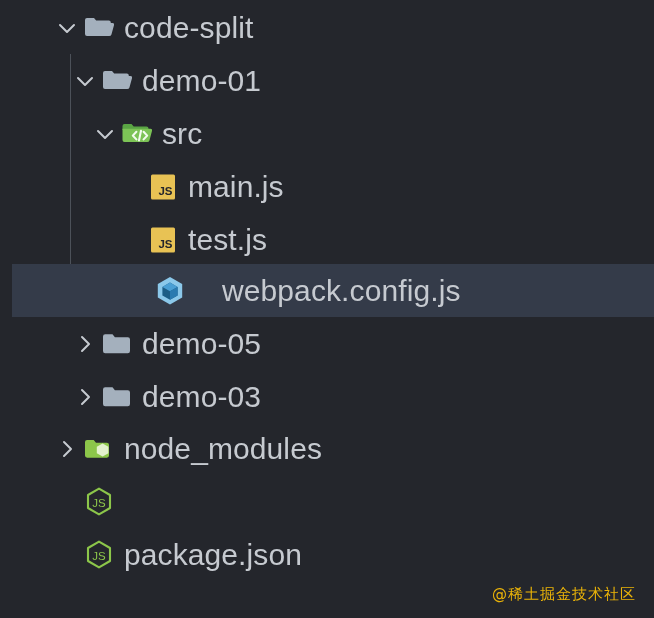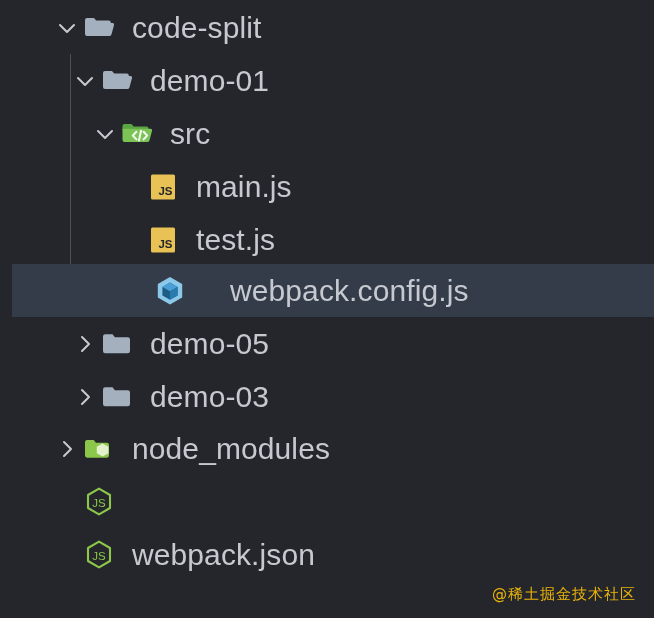--- a/index.html
+++ b/index.html
@@ -27,21 +27,21 @@
   .row.selected{background:#343b49;}
 
   .twisty{
     width:30px;height:30px;flex:0 0 30px;
     display:flex;align-items:center;justify-content:center;
   }
   .twisty svg{display:block;}
   .icon{
     width:34px;height:34px;flex:0 0 34px;
     display:flex;align-items:center;justify-content:flex-end;
-    margin-right:16px;
+    margin-right:8px;
   }
   .icon svg{display:block;}
   .label{
     color:#c6cad0;
     font-size:30px;
     line-height:34px;
     letter-spacing:0.1px;
   }
 
   .watermark{
@@ -191,17 +191,17 @@
         </span>
       </div>
       <div class="row" style="top: 528px;">
         <div style="width: 70px; flex: 0 0 70px;"></div>
         <span class="icon">
           <svg width="34" height="34" viewBox="0 0 34 34">
             <path d="M17 3.6 L28 10 V23 L17 29.4 L6 23 V10 Z" fill="none" stroke="#8cc64a" stroke-width="2.1" stroke-linejoin="round"></path>
             <text x="17" y="21.6" text-anchor="middle" font-family="Liberation Sans, sans-serif" font-size="11.5" fill="#8cc64a">JS</text>
           </svg>
         </span>
-        <span class="label">webpack.json</span>
+        <span class="label">package.json</span>
       </div>
     </div>
   <div class="watermark">@稀土掘金技术社区</div>
 </div>
 
 </body></html>

